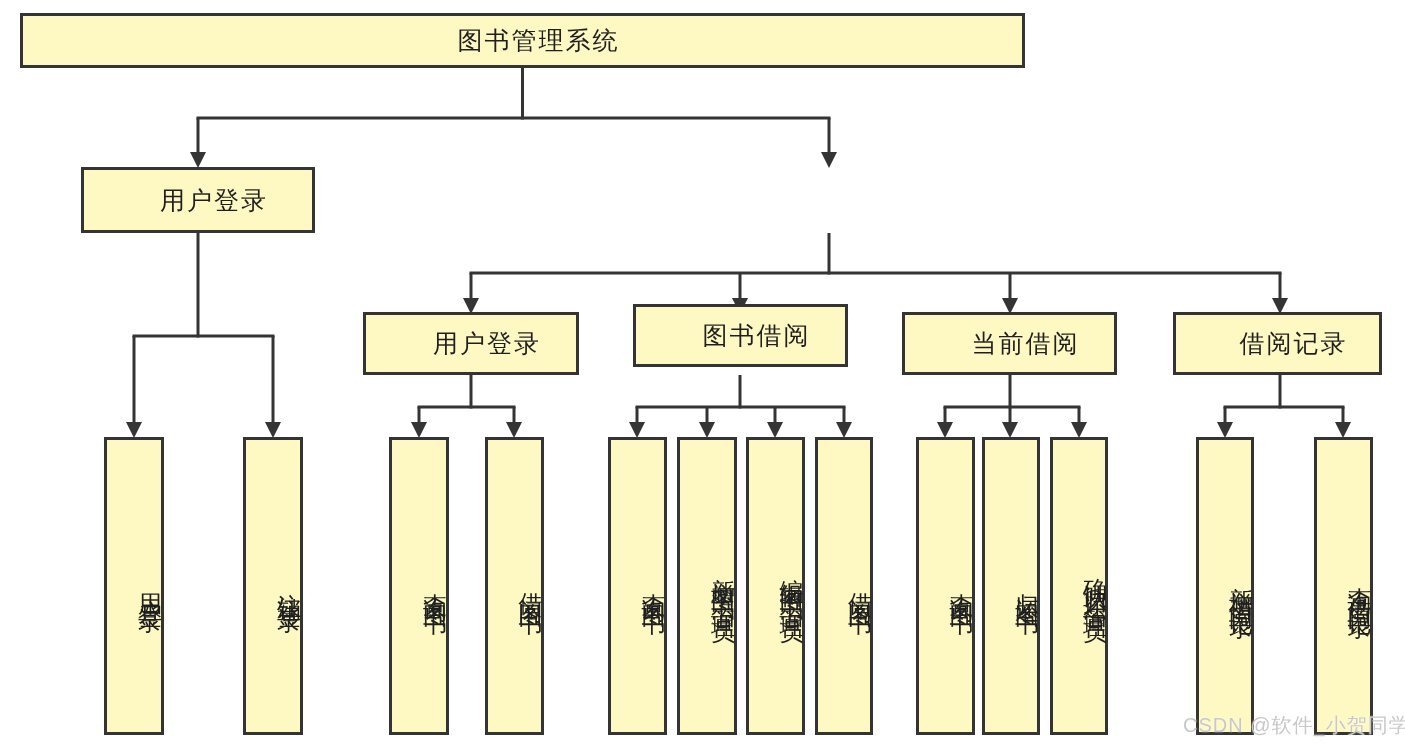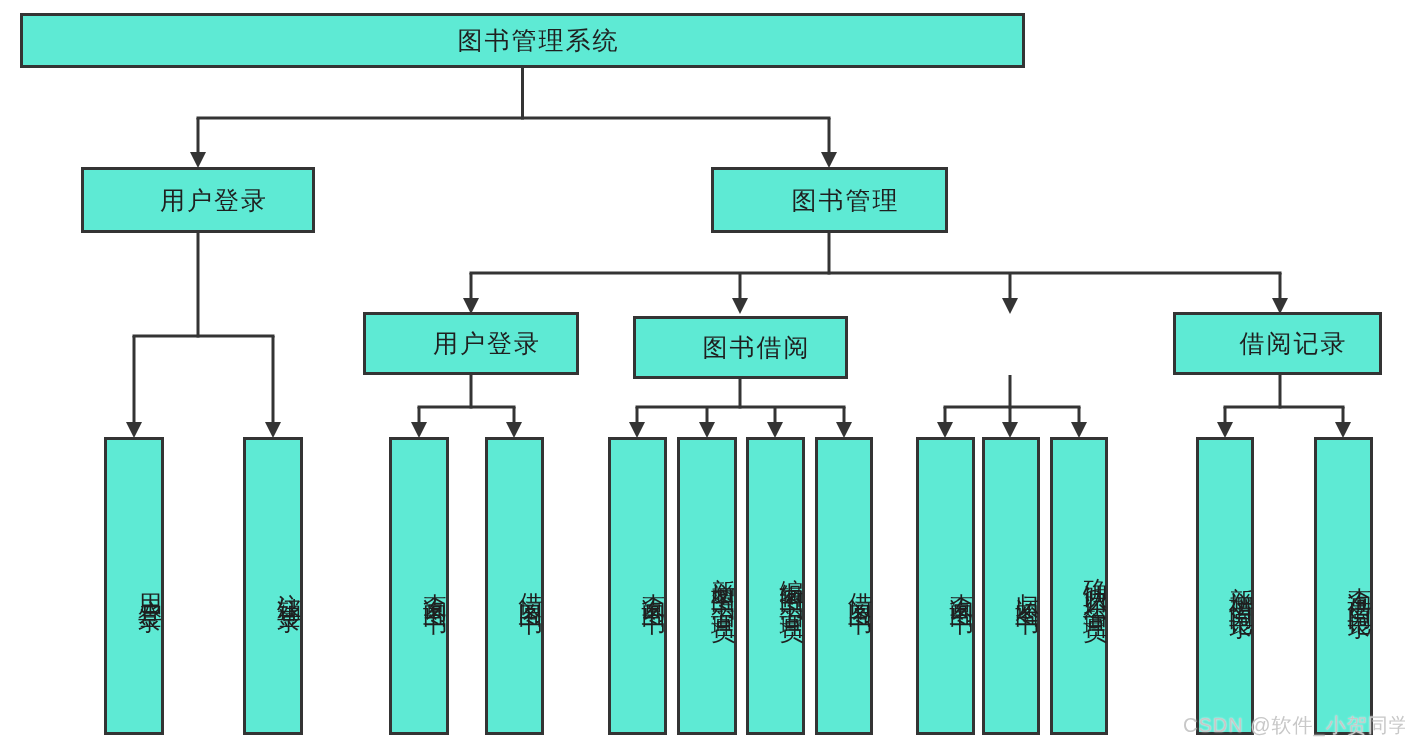--- a/index.html
+++ b/index.html
@@ -2,34 +2,34 @@
 <html><head>
 <meta charset="utf-8">
 <style>
   html,body{margin:0;padding:0;background:#ffffff;}
   .canvas{
     position:relative;width:1405px;height:747px;background:#ffffff;
     font-family:"Liberation Sans",sans-serif;overflow:hidden;
   }
   .connectors{position:absolute;left:0;top:0;width:1405px;height:747px;pointer-events:none;}
   .box{
-    position:absolute;box-sizing:border-box;border:3px solid #343434;background:#5eead4;
+    position:absolute;box-sizing:border-box;border:3px solid #343434;background:#fef9c3;
     display:flex;align-items:center;justify-content:center;color:#1f1f1f;z-index:2;padding-left:32px;
   }
   .h .lbl{font-size:25px;letter-spacing:2px;white-space:nowrap;line-height:1;}
   .v .lbl{
     writing-mode:vertical-rl;text-orientation:mixed;
     font-size:24px;letter-spacing:6px;line-height:1;
   }
   
   #root  {left:20px;  top:13px;  width:1005px;height:55px;}
   #login {left:81px;  top:167px; width:234px; height:66px;}
   #manage{left:711px; top:167px; width:237px; height:66px;}
   #g1{left:363px; top:312px;width:216px;height:63px;}
-  #g2{left:633px; top:316px;width:215px;height:63px;}
+  #g2{left:633px; top:304px;width:215px;height:63px;}
   #g3{left:902px; top:312px;width:215px;height:63px;}
   #g4{left:1173px;top:312px;width:209px;height:63px;}
   #a{left:104px; top:437px;width:60px;height:298px;}
   #b{left:243px; top:437px;width:60px;height:298px;}
   #c{left:389px; top:437px;width:60px;height:298px;}
   #d{left:485px; top:437px;width:59px;height:298px;}
   #e{left:608px; top:437px;width:59px;height:298px;}
   #f{left:677px; top:437px;width:60px;height:298px;}
   #g{left:746px; top:437px;width:59px;height:298px;}
   #h{left:815px; top:437px;width:58px;height:298px;}
@@ -115,29 +115,29 @@
     </g>
   </svg>
 
   <div class="box h" id="root">
     <span class="lbl">图书管理系统</span>
   </div>
 
   <div class="box h" id="login">
     <span class="lbl">用户登录</span>
   </div>
-  <div class="box h" id="manage">
-    <span class="lbl">图书管理</span>
-  </div>
 
   <div class="box h" id="g1">
     <span class="lbl">用户登录</span>
   </div>
   <div class="box h" id="g2">
     <span class="lbl">图书借阅</span>
+  </div>
+  <div class="box h" id="g3">
+    <span class="lbl">当前借阅</span>
   </div>
   <div class="box h" id="g4">
     <span class="lbl">借阅记录</span>
   </div>
 
   <div class="box v" id="a">
     <span class="lbl">用户登录</span>
   </div>
   <div class="box v" id="b">
     <span class="lbl">注销登录</span>

